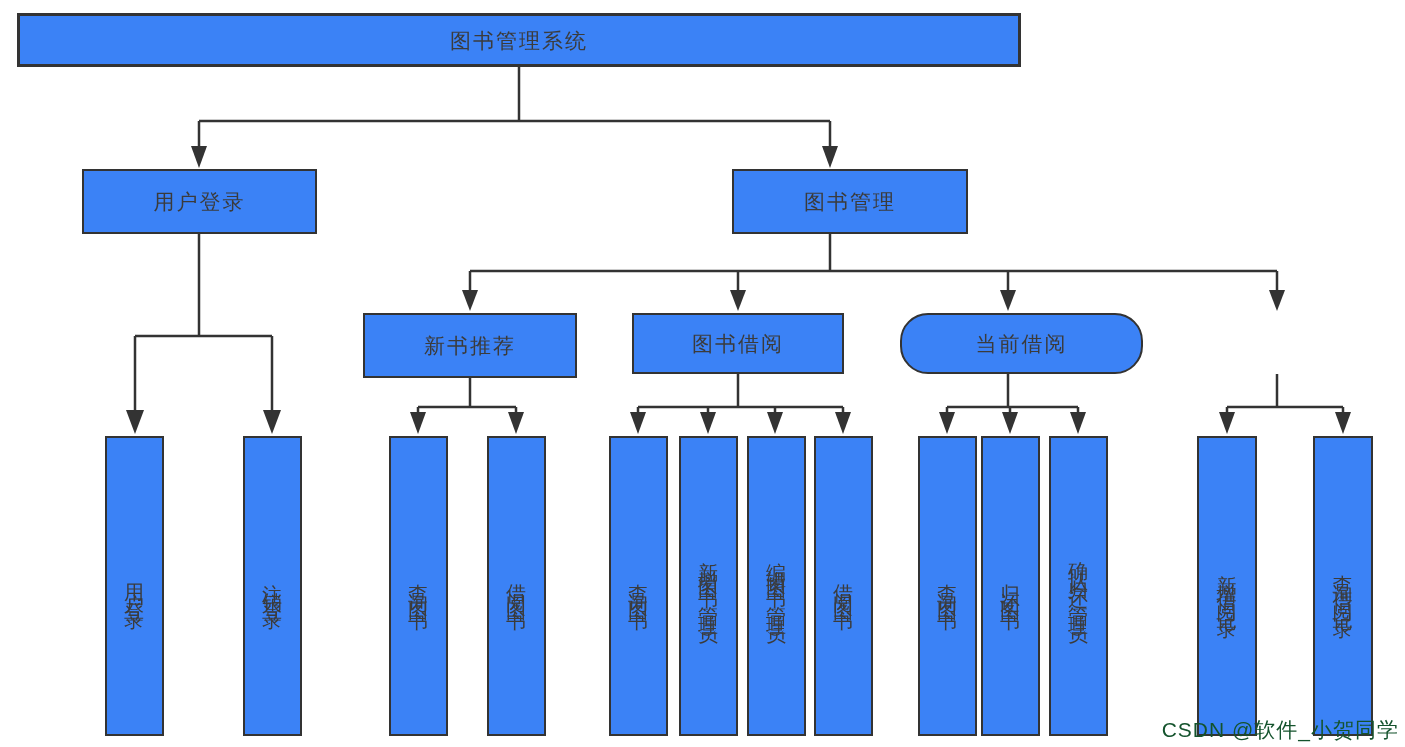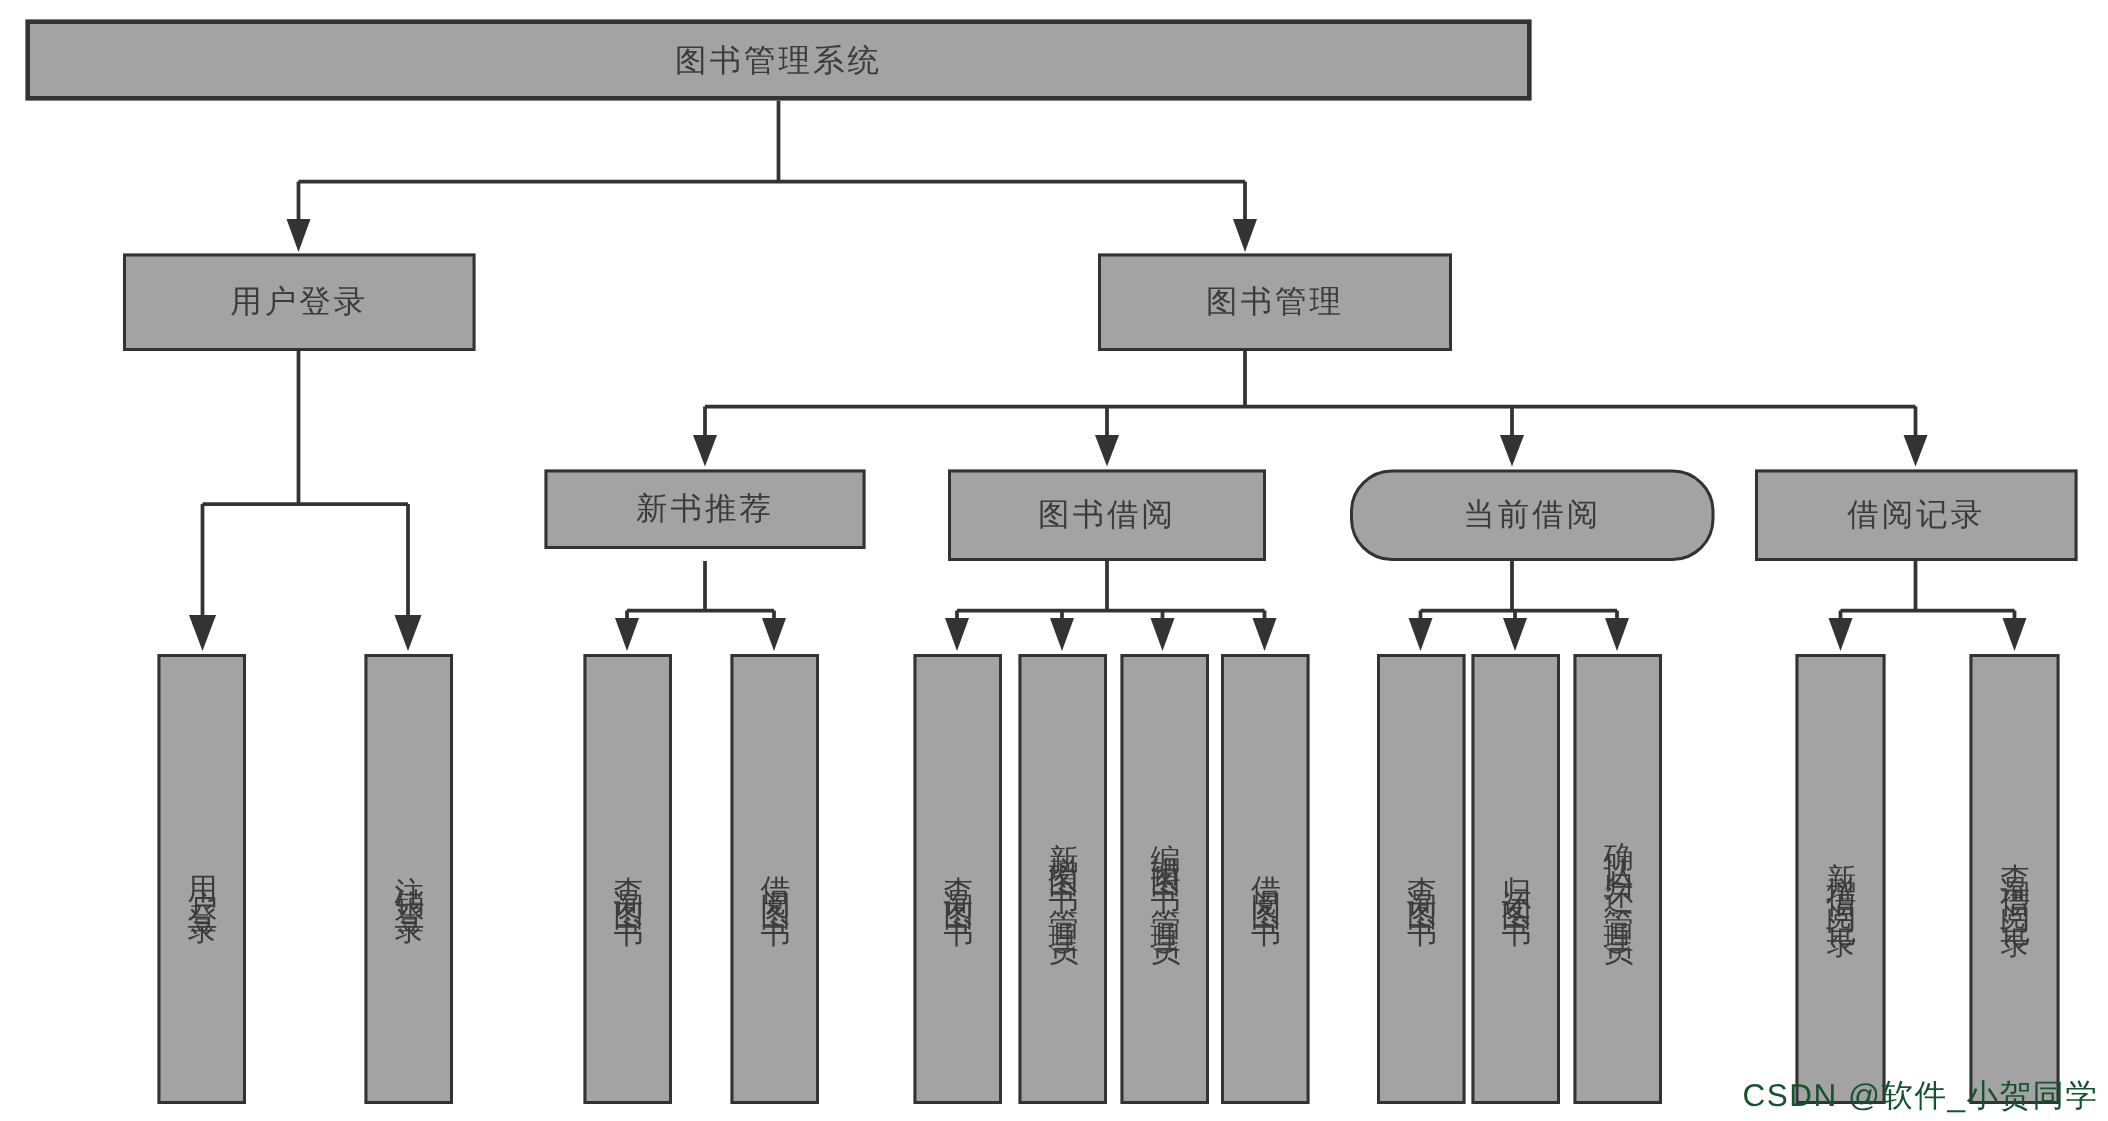--- a/index.html
+++ b/index.html
@@ -18,21 +18,21 @@
   }
   #wires {
     position: absolute;
     left: 0; top: 0;
     width: 1405px;
     height: 747px;
   }
   .node {
     position: absolute;
     box-sizing: border-box;
-    background: #a3a3a3;
+    background: #3b82f6;
     border: 2px solid #333333;
     display: flex;
     align-items: center;
     justify-content: center;
     text-align: center;
   }
   .hbox {
     font-size: 21px;
     letter-spacing: 2px;
     line-height: 1;
@@ -142,32 +142,29 @@
     <span>图书管理系统</span>
   </div>
 
   <div class="node hbox" style="left:82px; top:169px; width:235px; height:65px;">
     <span>用户登录</span>
   </div>
   <div class="node hbox" style="left:712px; top:169px; width:236px; height:65px;margin-left:20px;">
     <span>图书管理</span>
   </div>
 
-  <div class="node hbox" style="left:363px; top:313px; width:214px; height:53px;">
+  <div class="node hbox" style="left:363px; top:313px; width:214px; height:65px;">
     <span>新书推荐</span>
   </div>
   <div class="node hbox" style="left:632px; top:313px; width:212px; height:61px;">
     <span>图书借阅</span>
   </div>
   <div class="node hbox" style="left:900px; top:313px; width:243px; height:61px;border-radius:28px;">
     <span>当前借阅</span>
   </div>
-  <div class="node hbox" style="left:1170px; top:313px; width:215px; height:61px;">
-    <span>借阅记录</span>
-  </div>
 
   <div class="node leaf" style="left:105px;">
     <span class="vtext">用户登录</span>
   </div>
   <div class="node leaf" style="left:243px;">
     <span class="vtext">注销登录</span>
   </div>
 
   <div class="node leaf" style="left:389px;">
     <span class="vtext">查询图书</span>

